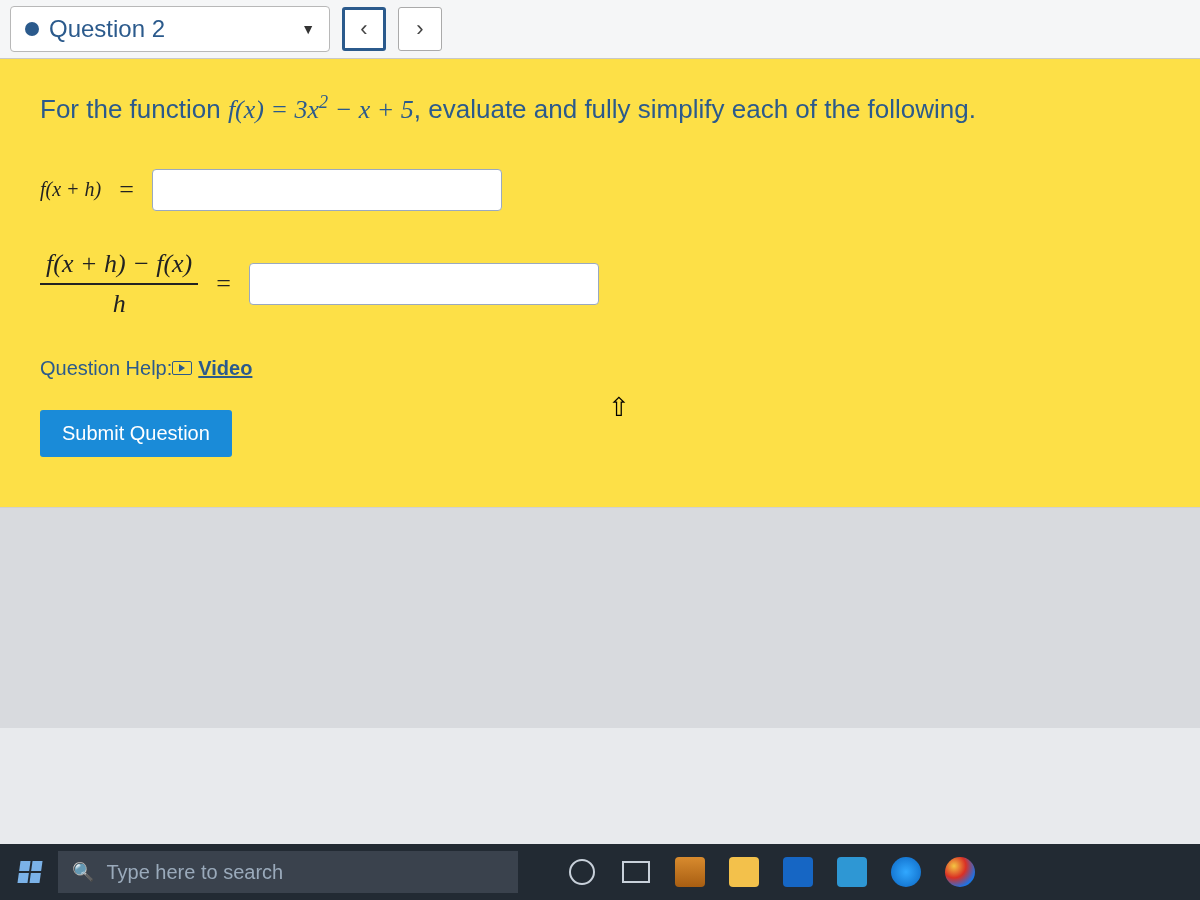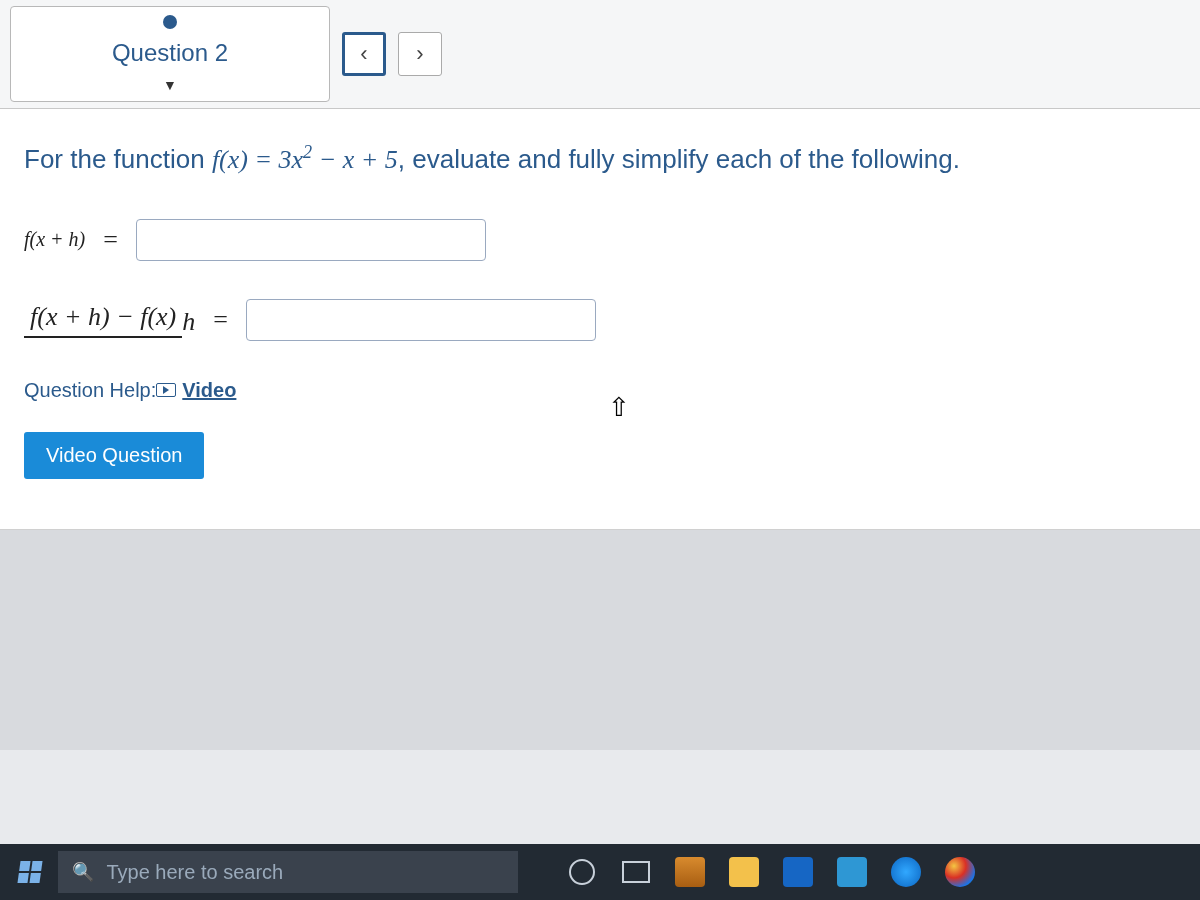--- a/index.html
+++ b/index.html
@@ -22,21 +22,20 @@
   .question-selector {
     background: #fff;
     border: 1px solid #b8b8b8;
     border-radius: 4px;
     display: flex;
     align-items: center;
     padding: 8px 14px;
     gap: 10px;
     min-width: 320px;
     cursor: pointer;
-    flex-direction: column;
   }
   .status-dot {
     width: 14px;
     height: 14px;
     border-radius: 50%;
     background: #2b5a8c;
   }
   .question-label {
     color: #2b5a8c;
     font-size: 24px;
@@ -56,22 +55,22 @@
     color: #444;
     cursor: pointer;
     display: flex;
     align-items: center;
     justify-content: center;
   }
   .nav-btn.active {
     border: 3px solid #2b5a8c;
   }
   .question-body {
-    background: #ffffff;
-    padding: 30px 24px 50px 24px;
+    background: #fde047;
+    padding: 30px 24px 50px 40px;
     border-bottom: 1px solid #d0d0d0;
   }
   .prompt {
     color: #2b5a8c;
     font-size: 26px;
     line-height: 1.5;
     margin-bottom: 40px;
   }
   .math-f { font-style: italic; font-family: 'Times New Roman', serif; }
   .math-var { font-style: italic; font-family: 'Times New Roman', serif; }
@@ -83,21 +82,21 @@
     gap: 10px;
   }
   .expr {
     font-family: 'Times New Roman', serif;
     font-size: 20px;
     color: #222;
     font-style: italic;
   }
   .frac {
     display: inline-flex;
-    flex-direction: row;
+    flex-direction: column;
     align-items: center;
     vertical-align: middle;
     font-family: 'Times New Roman', serif;
     font-style: italic;
     color: #222;
   }
   .frac .num { font-size: 26px; border-bottom: 2px solid #222; padding: 0 6px 4px 6px; }
   .frac .den { font-size: 26px; padding-top: 4px; }
   .eq-sign { font-size: 26px; font-family: 'Times New Roman', serif; color:#222; margin: 0 8px;}
   .answer-input {
@@ -269,21 +268,21 @@
 
   <div class="help-row">
     <span>Question Help:</span>
     <a class="video-link">
       <span class="video-icon"></span>
       <span>Video</span>
     </a>
   </div>
 
   <button class="submit-btn">
-    <span>Video Question</span>
+    <span>Submit Question</span>
   </button>
 </div>
 
 <div class="below-area"></div>
 
 <span class="cursor-arrow">⇧</span>
 
 <div class="taskbar">
   <div class="start-btn">
     <span class="win-logo">

